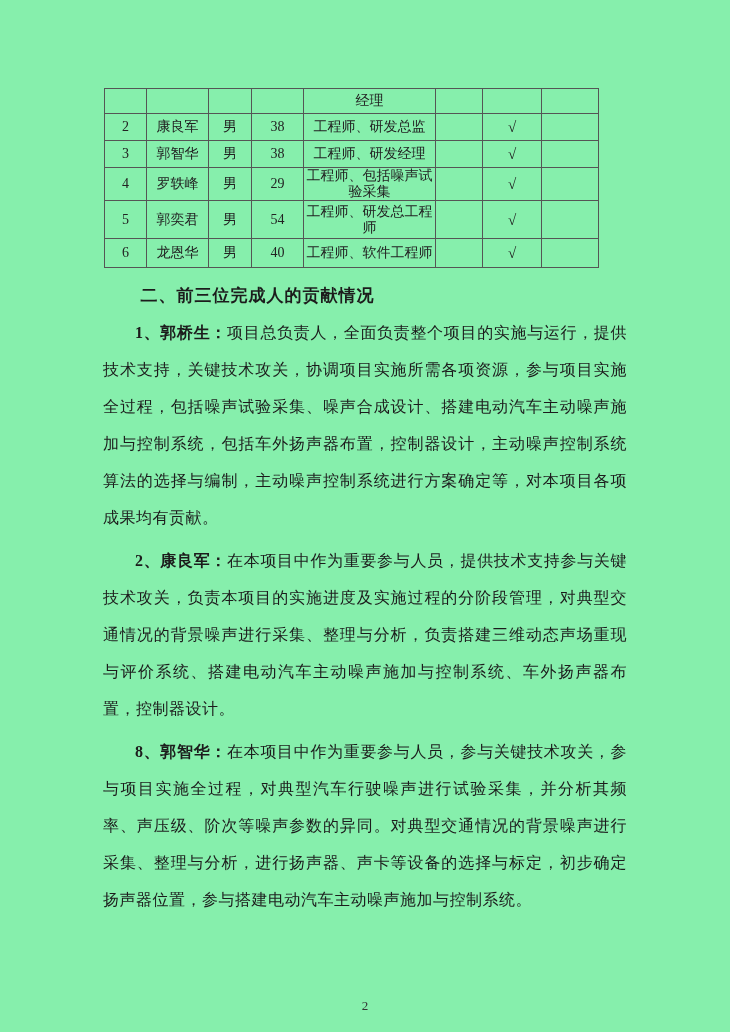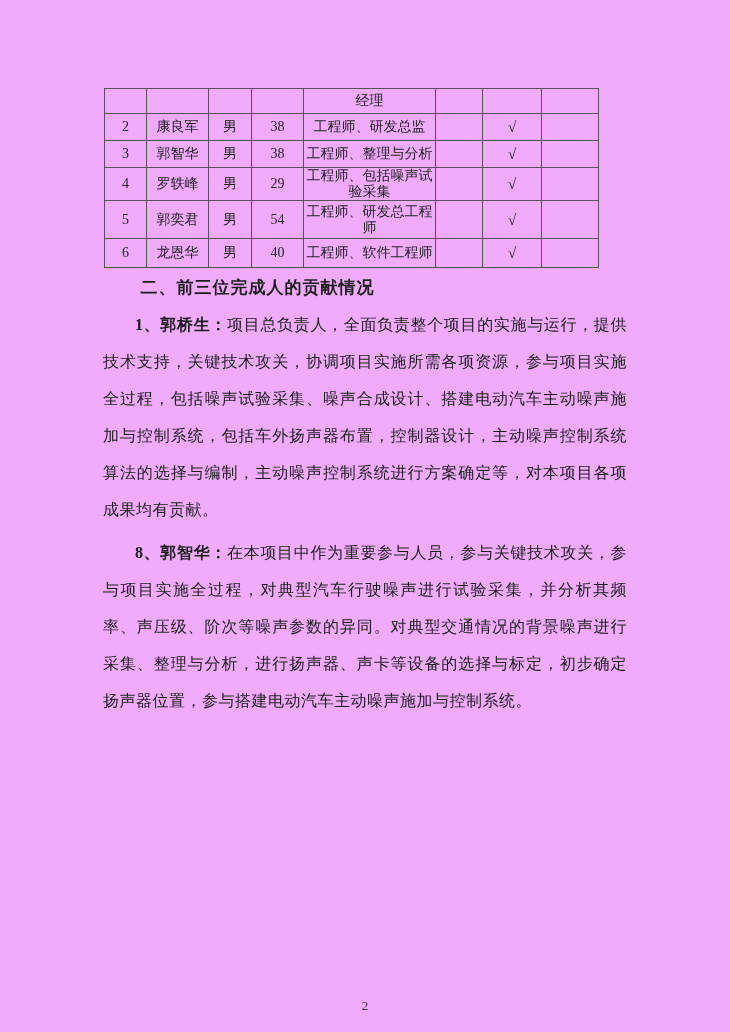--- a/index.html
+++ b/index.html
@@ -4,21 +4,21 @@
 <style>
   html,body { margin:0; padding:0; }
   body {
     background:#e8e8e8;
     font-family:"Liberation Serif","DejaVu Serif",serif;
   }
   .page {
     position:relative;
     width:730px; height:1032px;
     margin:0 auto;
-    background:#f0abfc;
+    background:#86efac;
     color:#1c1c1c;
     overflow:hidden;
   }
   
   table.people-table {
     position:absolute;
     left:104px; top:88px;
     width:494px;
     border-collapse:collapse;
     table-layout:fixed;
@@ -40,21 +40,21 @@
   tr.r-5 { height:38px; }
   tr.r-6 { height:29px; }
   td.check-cell { font-size:15px; }
   
   .content {
     position:absolute;
     left:103px; top:266px;
     width:524px;
   }
   .section-heading {
-    margin:10px 0 0 0;
+    margin:18px 0 0 0;
     font-size:17px;
     font-weight:bold;
     line-height:24px;
     text-indent:2.2em;
     letter-spacing:1px;
   }
   .para {
     margin:6px 0 6px 0;
     font-size:16px;
     line-height:37px;
@@ -108,21 +108,21 @@
         <td>工程师、研发总监</td>
         <td></td>
         <td class="check-cell">√</td>
         <td></td>
       </tr>
       <tr class="r-3">
         <td>3</td>
         <td>郭智华</td>
         <td>男</td>
         <td>38</td>
-        <td>工程师、整理与分析</td>
+        <td>工程师、研发经理</td>
         <td></td>
         <td class="check-cell">√</td>
         <td></td>
       </tr>
       <tr class="r-4">
         <td>4</td>
         <td>罗轶峰</td>
         <td>男</td>
         <td>29</td>
         <td>工程师、包括噪声试验采集</td>
@@ -151,18 +151,19 @@
         <td></td>
       </tr>
     </tbody>
   </table>
 
   <div class="content">
     <h2 class="section-heading">二、前三位完成人的贡献情况</h2>
 
     <p class="para"><span class="label">1、郭桥生：</span><span>项目总负责人，全面负责整个项目的实施与运行，提供技术支持，关键技术攻关，协调项目实施所需各项资源，参与项目实施全过程，包括噪声试验采集、噪声合成设计、搭建电动汽车主动噪声施加与控制系统，包括车外扬声器布置，控制器设计，主动噪声控制系统算法的选择与编制，主动噪声控制系统进行方案确定等，对本项目各项成果均有贡献。</span></p>
 
+    <p class="para"><span class="label">2、康良军：</span><span>在本项目中作为重要参与人员，提供技术支持参与关键技术攻关，负责本项目的实施进度及实施过程的分阶段管理，对典型交通情况的背景噪声进行采集、整理与分析，负责搭建三维动态声场重现与评价系统、搭建电动汽车主动噪声施加与控制系统、车外扬声器布置，控制器设计。</span></p>
 
     <p class="para"><span class="label">8、郭智华：</span><span>在本项目中作为重要参与人员，参与关键技术攻关，参与项目实施全过程，对典型汽车行驶噪声进行试验采集，并分析其频率、声压级、阶次等噪声参数的异同。对典型交通情况的背景噪声进行采集、整理与分析，进行扬声器、声卡等设备的选择与标定，初步确定扬声器位置，参与搭建电动汽车主动噪声施加与控制系统。</span></p>
   </div>
 
   <div class="page-number">2</div>
 </div>
 
 </body></html>

